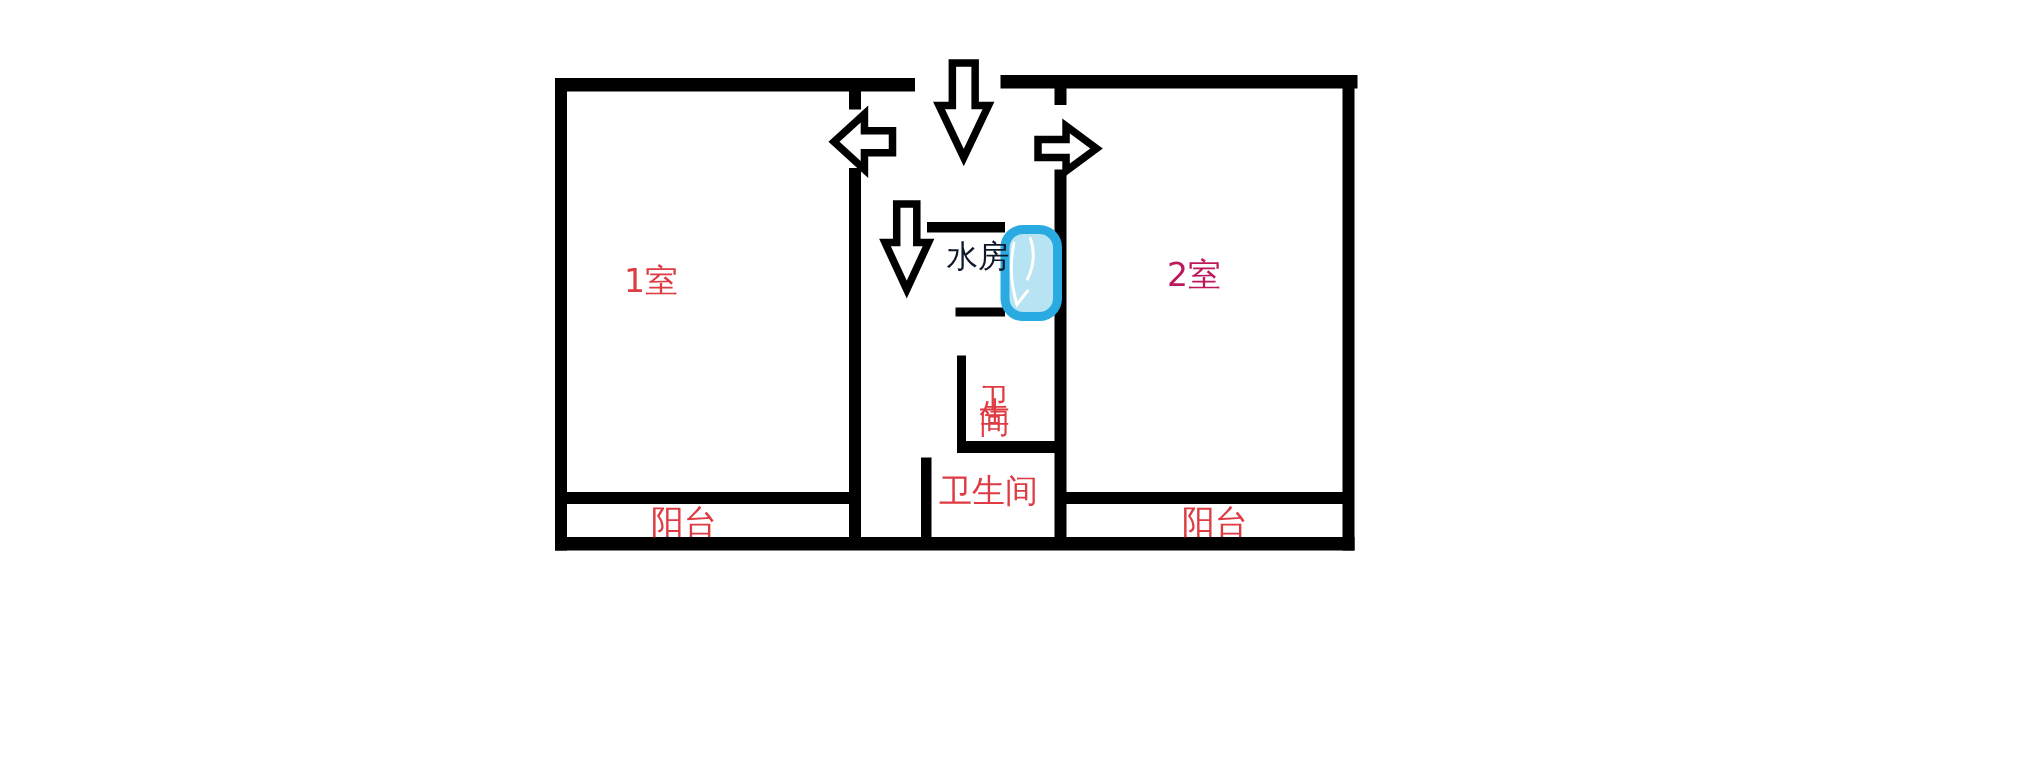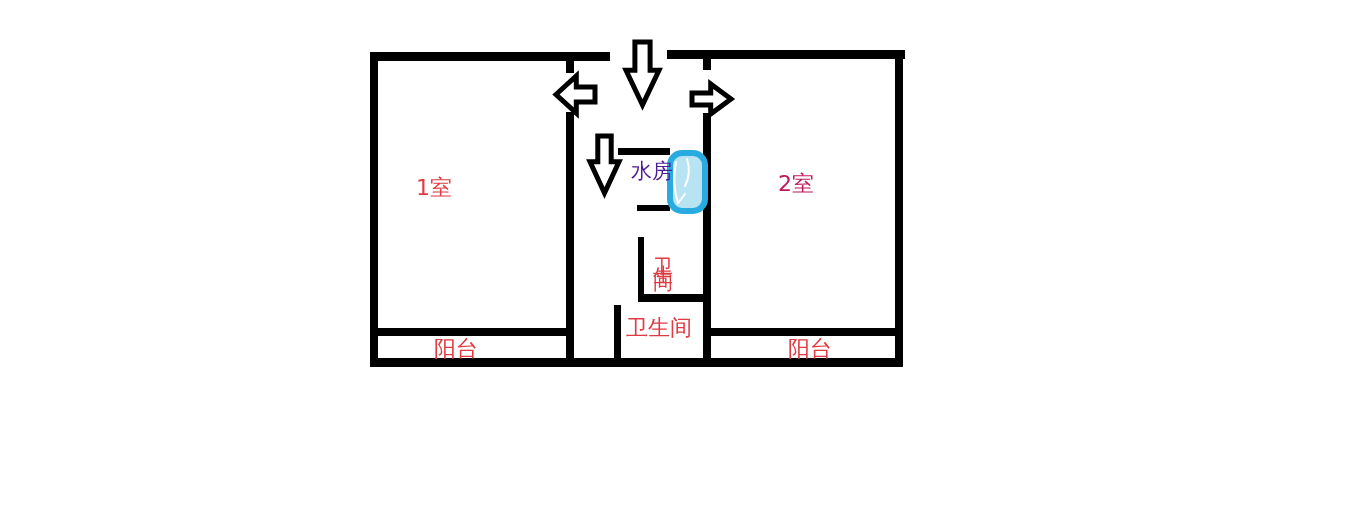--- a/index.html
+++ b/index.html
@@ -56,19 +56,19 @@
       <polygon points="597.8,136.0 597.8,161.7 590.0,161.7 604.5,193.0 619.0,161.7 611.2,161.7 611.2,136.0" fill="#ffffff" stroke="#000000" stroke-width="5" stroke-linejoin="miter"></polygon>
       <g>
         <rect x="670" y="153" width="35" height="58" rx="12" fill="#b7e3f2" stroke="#29abe2" stroke-width="6"></rect>
         <path d="M 676 162 C 673 176, 674 190, 678 203 L 685 194" fill="none" stroke="#ffffff" stroke-width="2" stroke-linecap="round"></path>
         <path d="M 687 159 C 690 168, 689 178, 685 186" fill="none" stroke="#ffffff" stroke-width="2" stroke-linecap="round"></path>
       </g>
     </svg>
   <div id="labels-layer">
       <div class="label" style="left: 434px; top: 188px; font-size: 22px; color: rgb(222, 59, 66);">1室</div>
       <div class="label" style="left: 796px; top: 184px; font-size: 22px; color: #be185d;">2室</div>
-      <div class="label" style="left: 652px; top: 171px; font-size: 21px; color: #4c1d95;">水房</div>
+      <div class="label" style="left: 652px; top: 171px; font-size: 21px; color: #0f172a;">水房</div>
       <div class="label vertical" style="left: 663px; top: 252px; font-size: 20px; color: rgb(222, 59, 66);">卫生间</div>
       <div class="label" style="left: 659px; top: 328px; font-size: 22px; color: rgb(222, 59, 66);">卫生间</div>
       <div class="label" style="left: 456px; top: 349px; font-size: 22px; color: rgb(222, 59, 66);">阳台</div>
       <div class="label" style="left: 810px; top: 349px; font-size: 22px; color: rgb(222, 59, 66);">阳台</div>
     </div>
 </div>
 
 </body></html>

